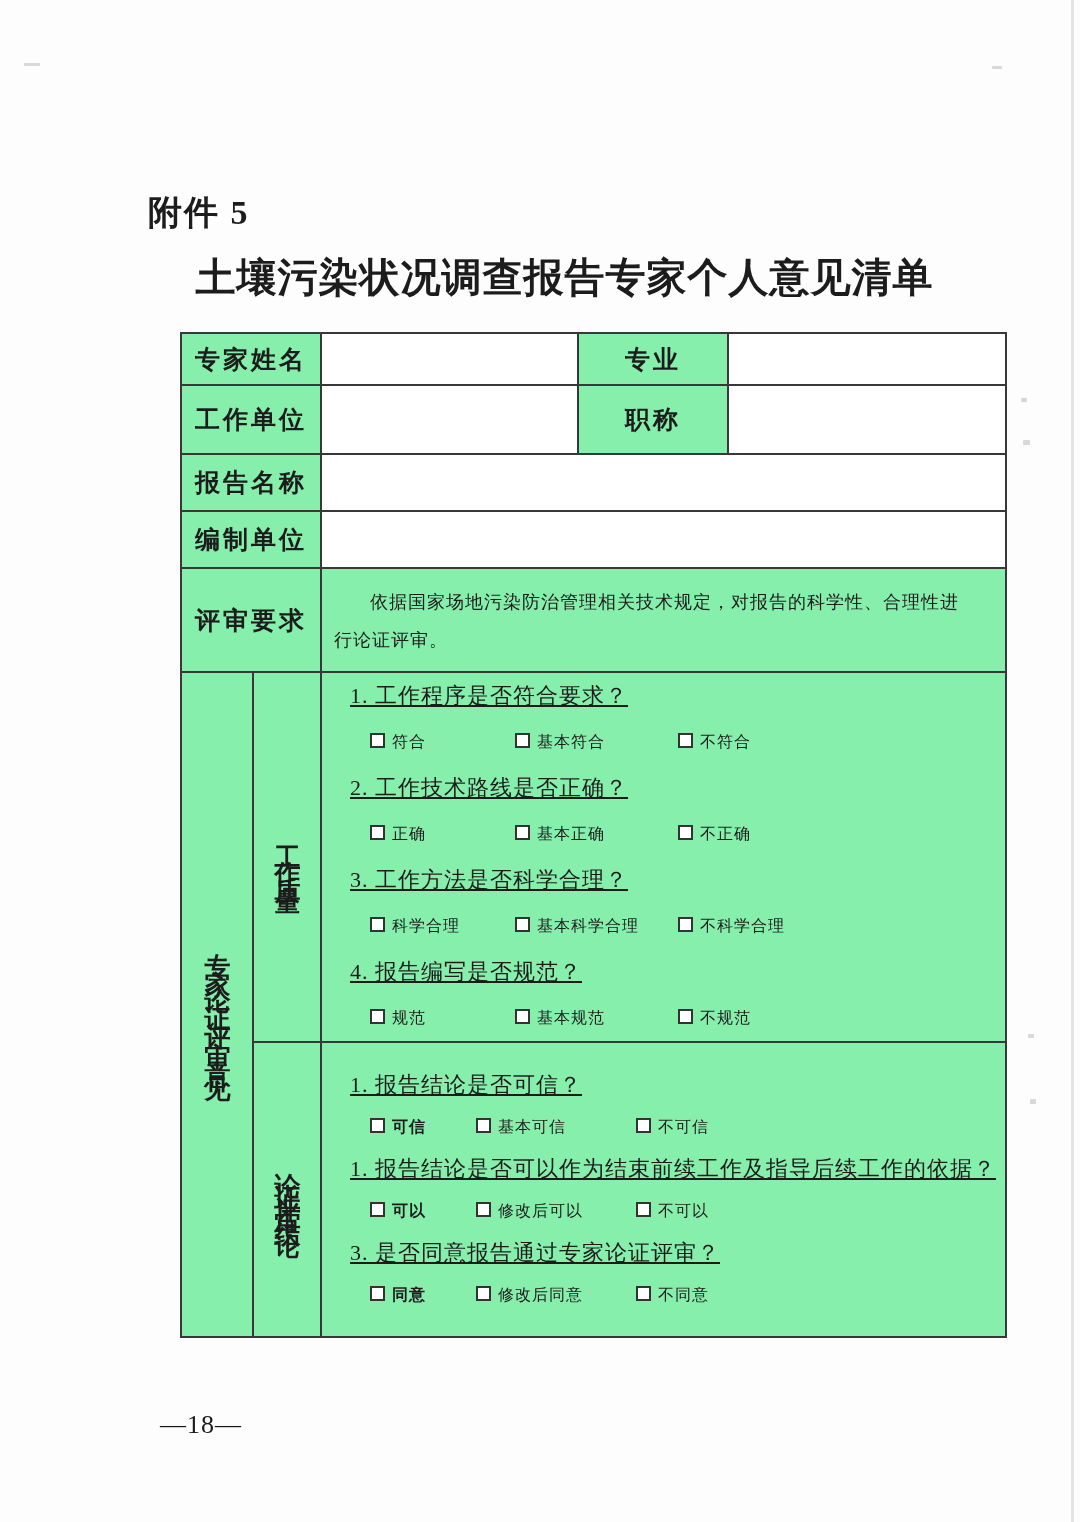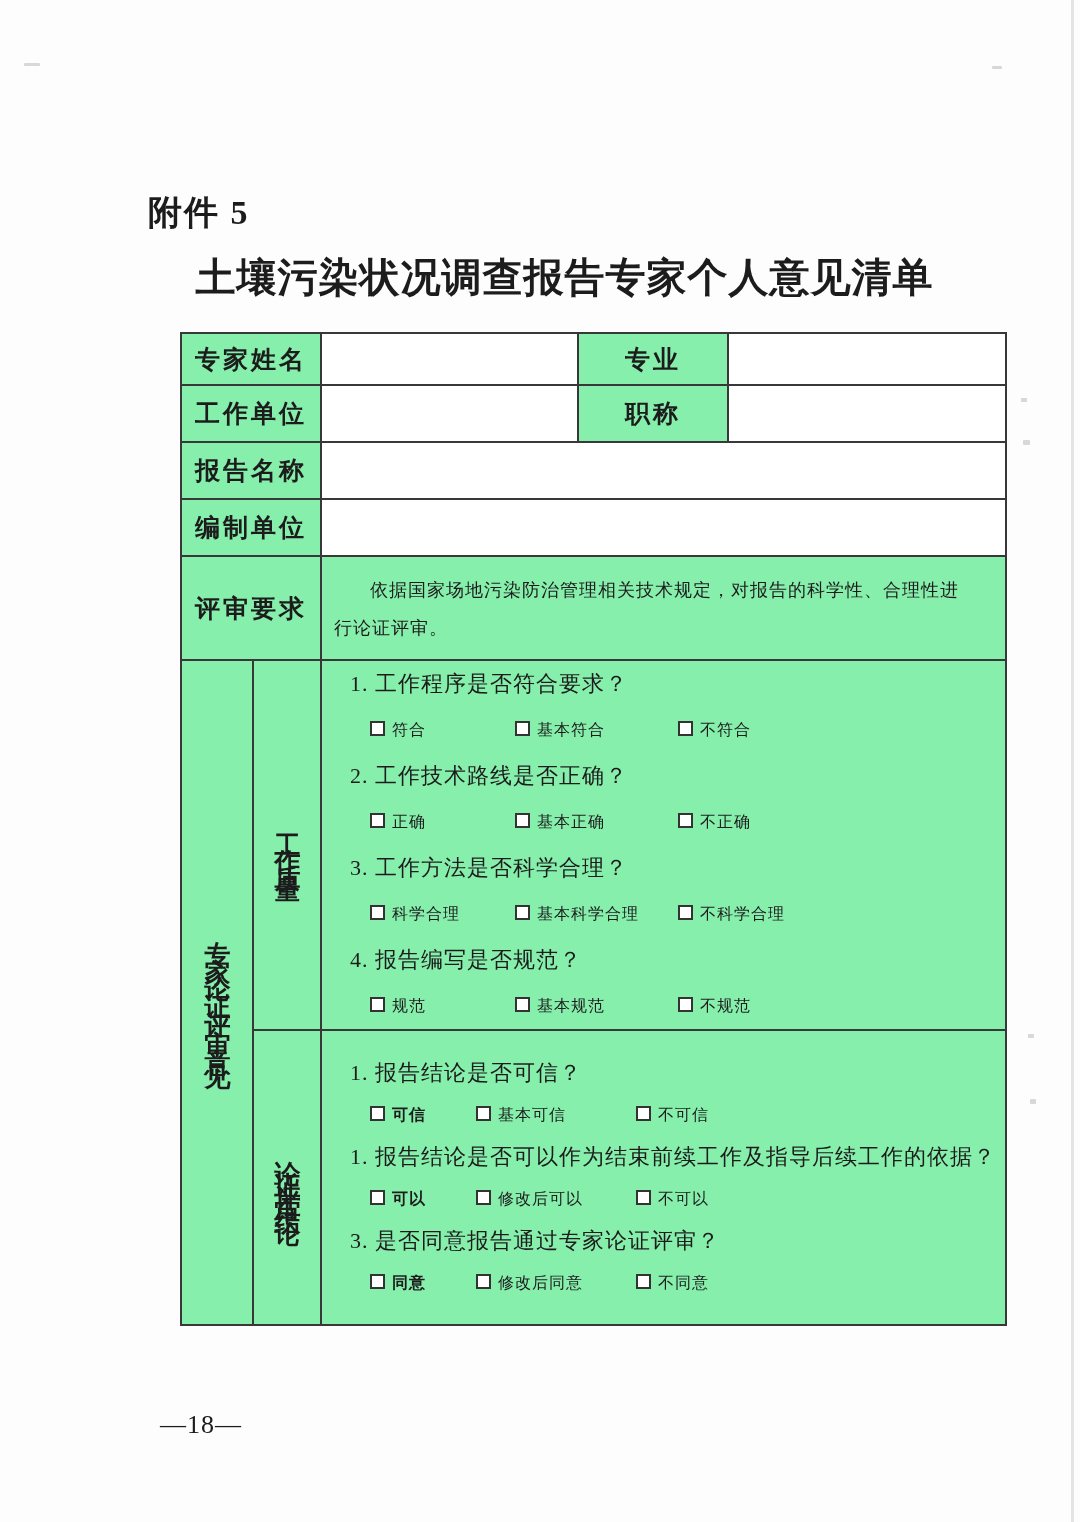--- a/index.html
+++ b/index.html
@@ -37,21 +37,21 @@
   .vwrap{text-align:center;}
   .vtext{
     display:inline-block;writing-mode:vertical-lr;text-orientation:upright;
     font-size:26px;font-weight:700;line-height:1;white-space:nowrap;
   }
   .vt-outer{letter-spacing:18px;}
   .vt-quality{letter-spacing:15px;}
   .vt-conclusion{letter-spacing:12px;}
 
   td.qcell{vertical-align:middle;}
-  .qline{font-size:22px;padding-left:28px;letter-spacing:1px;white-space:nowrap;}
+  .qline{font-size:22px;padding-left:28px;letter-spacing:1px;white-space:nowrap;text-decoration:underline;}
   .oline{font-size:16px;padding-left:48px;letter-spacing:1px;white-space:nowrap;}
   .s1 .qline,.s1 .oline{height:46px;line-height:46px;}
   .s2 .qline,.s2 .oline{height:42px;line-height:42px;}
 
   .opt{display:inline-block;}
   .s1 .opt.p1{min-width:145px;}
   .s1 .opt.p2{min-width:163px;}
   .s2 .opt.p1{min-width:106px;font-weight:bold;}
   .s2 .opt.p2{min-width:160px;}
   .cb{
@@ -85,21 +85,21 @@
   </colgroup>
 
   <tbody>
       <tr style="height:52px">
     <td colspan="2" class="lbl">专家姓名</td>
     <td class="blank"></td>
     <td class="lbl">专业</td>
     <td class="blank"></td>
   </tr>
 
-  <tr style="height:57px">
+  <tr style="height:69px">
     <td colspan="2" class="lbl">工作单位</td>
     <td class="blank"></td>
     <td class="lbl">职称</td>
     <td class="blank"></td>
   </tr>
 
   <tr style="height:57px">
     <td colspan="2" class="lbl">报告名称</td>
     <td colspan="3" class="blank"></td>
   </tr>

